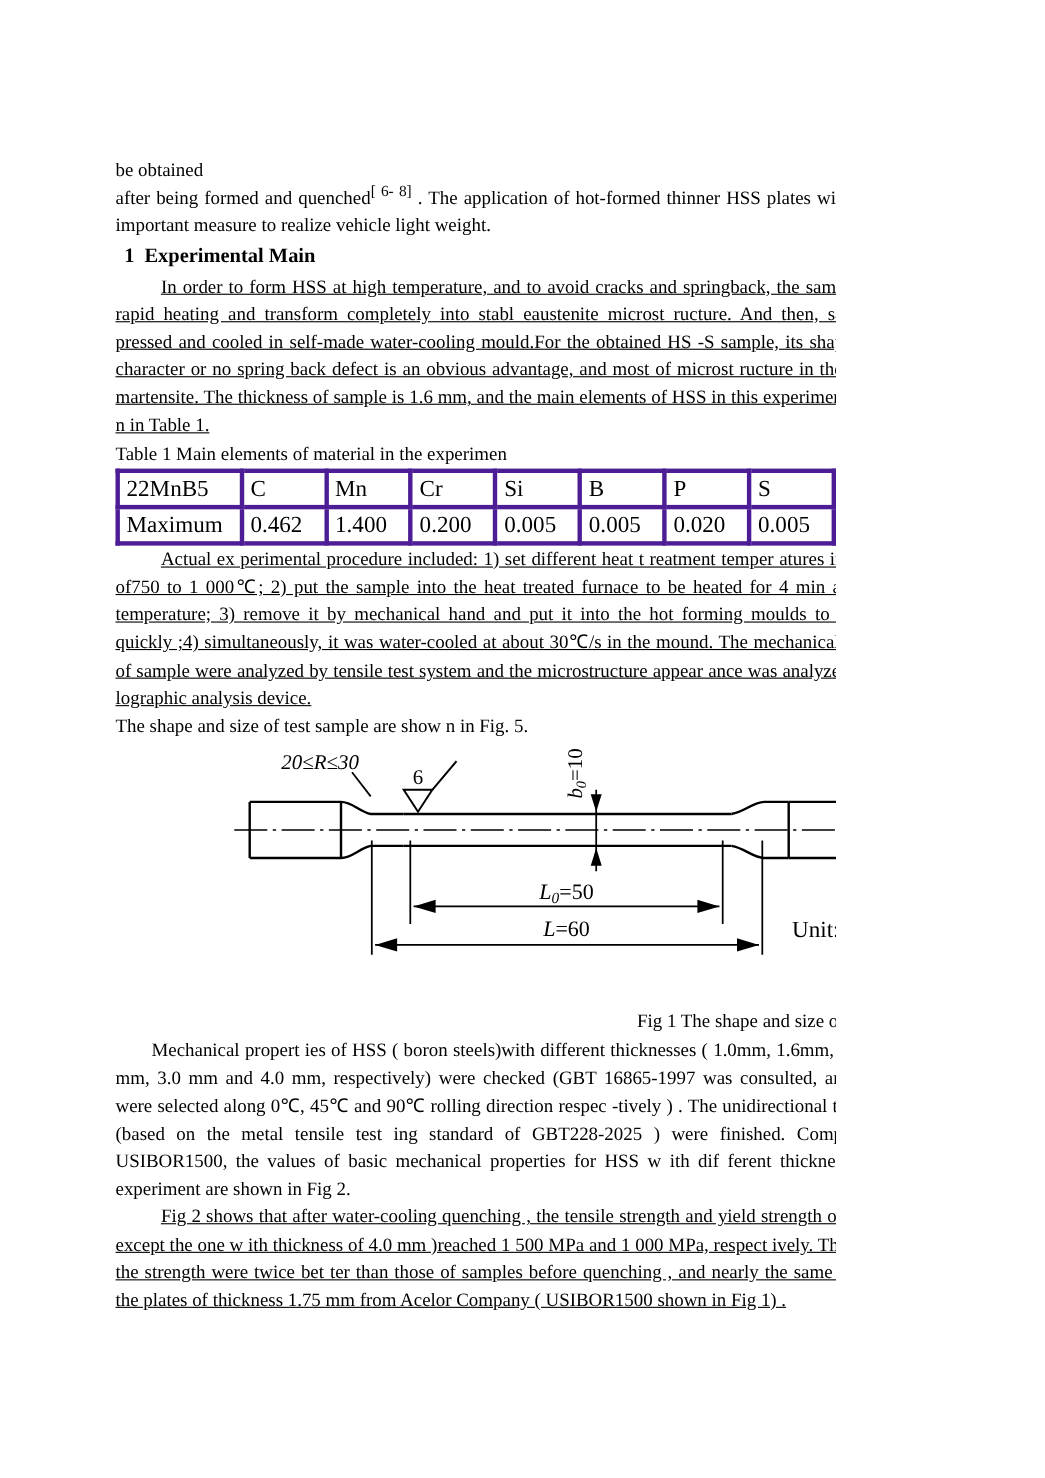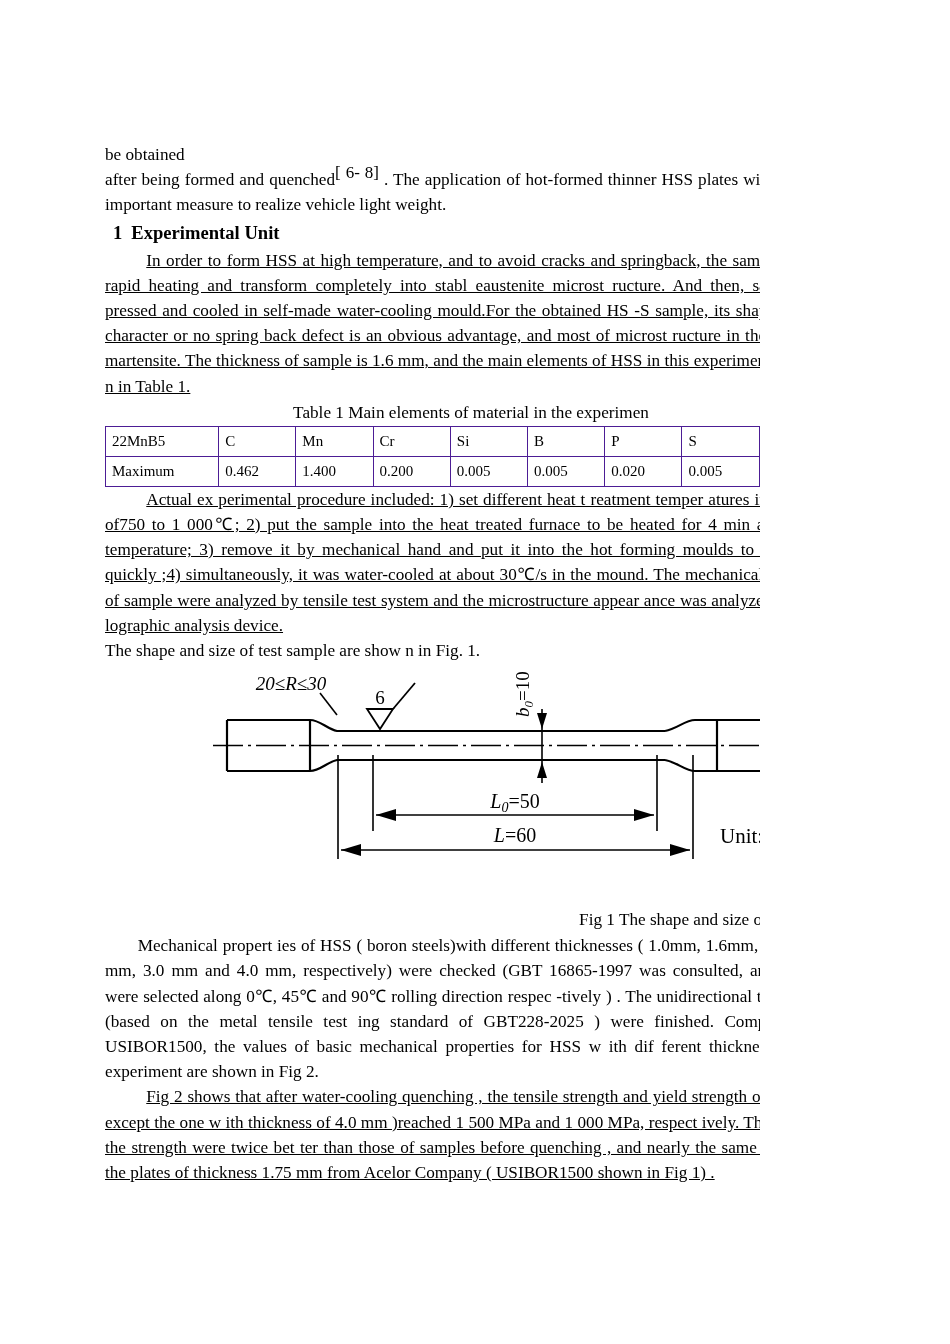--- a/index.html
+++ b/index.html
@@ -51,40 +51,39 @@
     margin: 0;
     padding-left: 8px;
   }
   .heading .num {
     padding-right: 9px;
   }
   .heading.h2 {
     padding-left: 48px;
   }
   sup.ref {
-    font-size: 17px;
+    font-size: 14px;
     vertical-align: super;
     line-height: 0;
   }
 
   
   .table-caption {
     font-size: 17.2px;
     line-height: 27px;
-    text-align: center;
   }
   table.elements {
     border-collapse: collapse;
     width: 100%;
     table-layout: fixed;
     margin: 0;
   }
   table.elements td {
-    border: 1px solid #4c1d95;
-    font-size: 15px;
+    border: 4px solid #4c1d95;
+    font-size: 21px;
     line-height: 18px;
     padding: 4px 0 4px 6px;
     height: 21px;
     vertical-align: middle;
     white-space: nowrap;
     overflow: hidden;
   }
   table.elements col.c0 { width: 17.3%; }
   table.elements col.cx { width: 11.81%; }
 
@@ -111,21 +110,21 @@
 </head>
 <body>
 
 <div class="page">
   <div class="content">
 
     <div class="line">be obtained</div>
 
     <p class="para"><span>after being formed and quenched</span><sup class="ref">[ 6- 8]</sup><span> . The application of hot-formed thinner HSS plates will becoman important measure to realize vehicle light weight.</span></p>
 
-    <h2 class="heading"><span class="num">1</span><span>Experimental Unit</span></h2>
+    <h2 class="heading"><span class="num">1</span><span>Experimental Main</span></h2>
 
     <p class="para indent">In order to form HSS at high temperature, and to avoid cracks and springback, the sam -ples need rapid heating and transform completely into stabl eaustenite microst ructure. And then, samples are pressed and cooled in self-made water-cooling mould.For the obtained HS -S sample, its shape-freezing character or no spring back defect is an obvious advantage, and most of microst ructure in the sample is martensite. The thickness of sample is 1.6 mm, and the main elements of HSS in this experiment are show n in Table 1.</p>
 
     <div class="table-caption">Table 1  Main elements of material in the experimen</div>
 
     <table class="elements">
       <colgroup>
         <col class="c0">
           <col class="cx">
           <col class="cx">
@@ -157,21 +156,21 @@
           <td>0.005</td>
           <td>0.020</td>
           <td>0.005</td>
           <td>0.082</td>
         </tr>
       </tbody>
     </table>
 
     <p class="para indent">Actual ex perimental procedure included: 1) set different heat t reatment temper atures in ther ange of750 to 1 000℃; 2) put the sample into the heat treated furnace to be heated for 4 min at a certain temperature; 3) remove it by mechanical hand and put it into the hot forming moulds to be pressed quickly ;4) simultaneously, it was water-cooled at about 30℃/s in the mound. The mechanical properties of sample were analyzed by tensile test system and the microstructure appear ance was analyzed by metal lographic analysis device.</p>
 
-    <div class="line">The shape and size of test sample are show n in Fig. 1.</div>
+    <div class="line">The shape and size of test sample are show n in Fig. 5.</div>
 
     <div class="gap-sm"></div>
 
     <div class="figure-wrap">
       <svg class="figure-svg" width="732" height="196" viewBox="0 0 732 196">
         <g fill="none" stroke="#000000" stroke-width="2.2" stroke-linecap="butt">
 
           <path d="M122,49 L205,49"></path>
           <path d="M122,100 L205,100"></path>
           <path d="M122,49 L122,100"></path>

